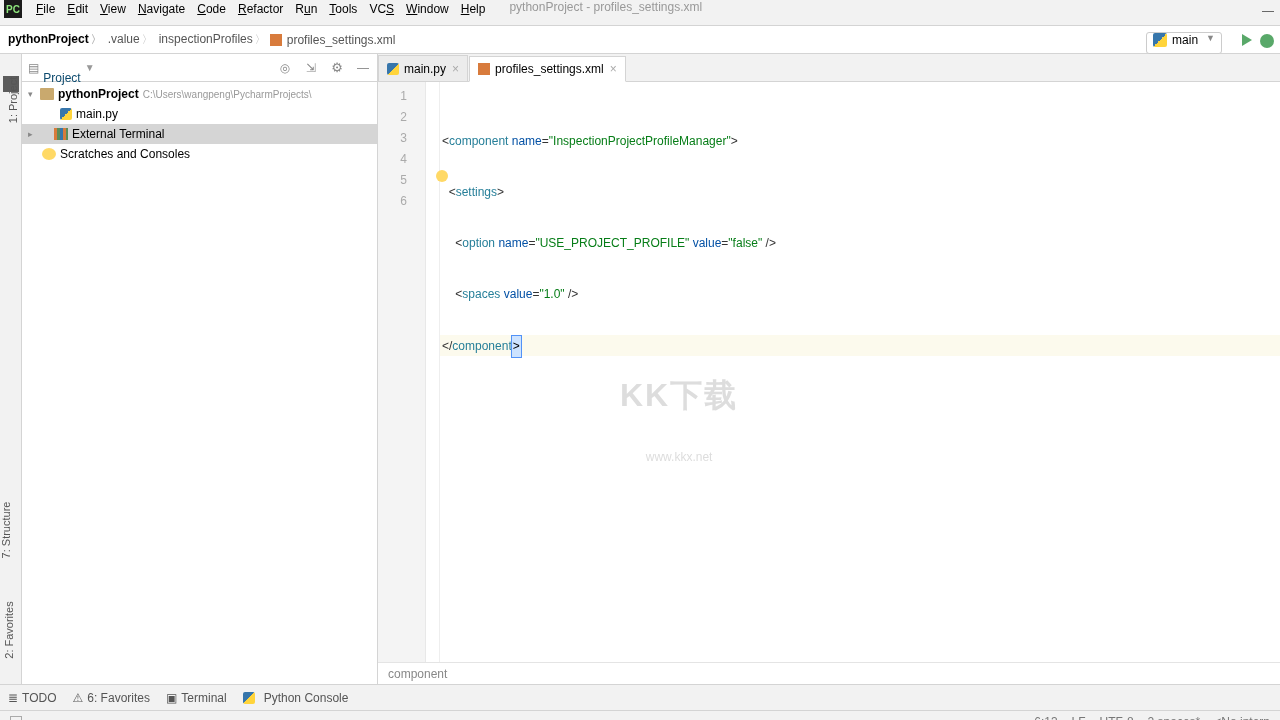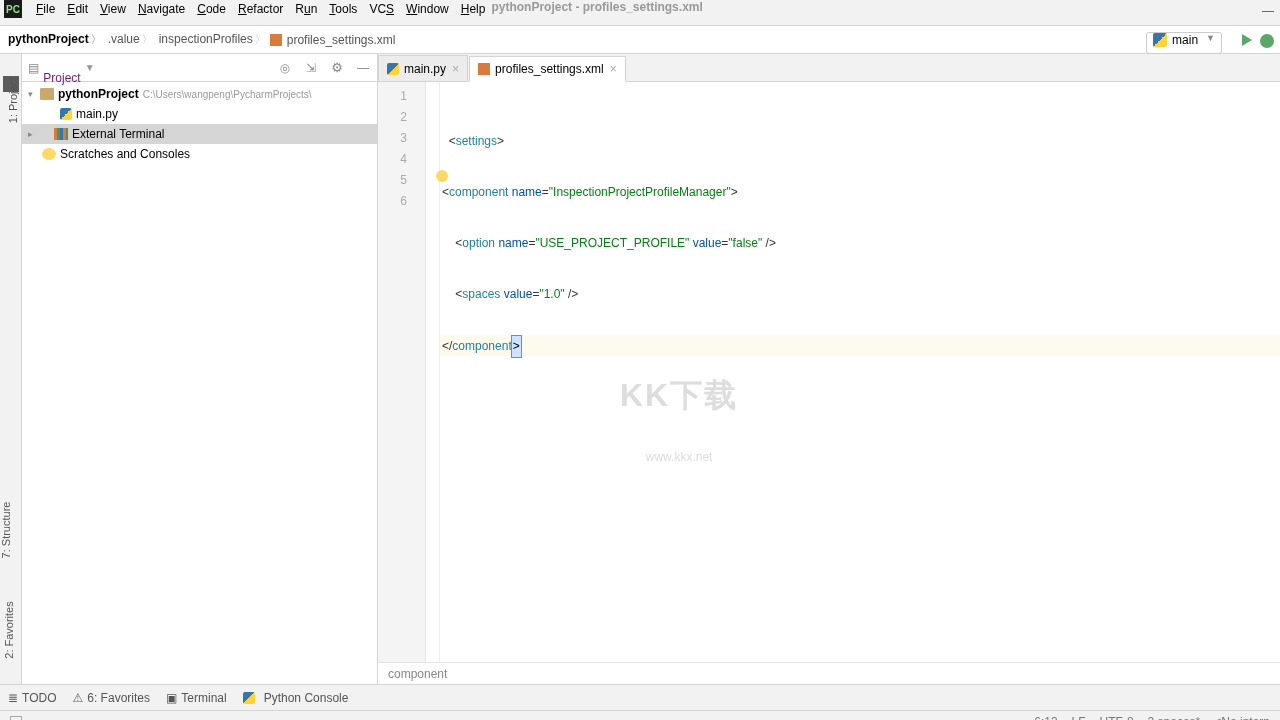--- a/index.html
+++ b/index.html
@@ -2,21 +2,21 @@
 <html><head>
 <meta charset="utf-8">
 <style>
 * { margin: 0; padding: 0; box-sizing: border-box; font-family: "Segoe UI", Tahoma, sans-serif; font-size: 12px; }
 body { background: #fff; width: 1280px; height: 720px; overflow: hidden; position: relative; }
 
 .menubar { height: 26px; background: #f2f2f2; display: flex; align-items: flex-start; padding-left: 4px; border-bottom: 1px solid #d4d4d4; }
 .app-icon { width: 18px; height: 18px; background: #1a1a1a; display: flex; align-items: center; justify-content: center; color: #8ee67c; font-weight: bold; font-size: 10px; margin-right: 8px; }
 .menu-item { padding: 2px 6px; cursor: pointer; }
 .menu-item u { text-decoration: underline; }
-.title-text { color: #999; font-weight: bold; }
+.title-text { margin-left: 18px; color: #999; }
 .win-controls { position: absolute; right: 6px; top: 4px; display: flex; gap: 18px; color: #555; }
 .win-btn { cursor: pointer; }
 
 .breadcrumb-bar { height: 28px; display: flex; align-items: center; padding-left: 6px; border-bottom: 1px solid #d4d4d4; background: #fff; }
 .bc-item { color: #555; padding: 0 2px; }
 .bc-sep::after { content: "〉"; color: #bbb; margin: 0 2px; font-size: 11px; }
 .bc-strong { font-weight: bold; color: #000; }
 .bc-icon { display: inline-block; width: 12px; height: 12px; background: #d87b3c; margin-right: 3px; vertical-align: middle; }
 .run-config { position: absolute; right: 58px; top: 32px; display: flex; height: 22px; border: 1px solid #ccc; border-radius: 3px; padding: 0 6px; background: #fff; }
 .py-logo { width: 14px; height: 14px; margin-right: 5px; display: inline-block; background: linear-gradient(135deg, #3776ab 50%, #ffd43b 50%); border-radius: 2px; }
@@ -27,21 +27,21 @@
 .main-area { display: flex; height: 630px; }
 .left-gutter { width: 22px; background: #f2f2f2; border-right: 1px solid #d4d4d4; position: relative; }
 .gutter-label { position: absolute; transform: rotate(-90deg); transform-origin: center; white-space: nowrap; font-size: 11px; color: #555; }
 .gl1 { top: 40px; left: -10px; }
 .gl2 { top: 470px; left: -22px; }
 .gl3 { top: 570px; left: -20px; }
 .gutter-box { position: absolute; left: 3px; width: 16px; height: 16px; background: #5c5c5c; }
 
 .project-panel { width: 356px; border-right: 1px solid #d4d4d4; display: flex; flex-direction: column; }
 .panel-header { height: 28px; display: flex; align-items: center; padding: 0 6px; border-bottom: 1px solid #d4d4d4; background: #fff; }
-.panel-title { margin-left: 4px; color: #701a75; margin-top: 20px; }
+.panel-title { margin-left: 4px; color: #0c4a6e; margin-top: 20px; }
 .panel-drop { margin-left: 4px; color: #999; font-size: 10px; }
 .panel-toolbar { margin-left: auto; display: flex; gap: 10px; color: #888; }
 .tool-icon { cursor: pointer; width: 16px; height: 16px; display: flex; align-items: center; justify-content: center; }
 .gear-icon::before { content: "⚙"; font-size: 13px; }
 .collapse-icon::before { content: "—"; }
 .target-icon::before { content: "◎"; }
 .expand-icon::before { content: "⇲"; }
 
 .tree { flex: 1; padding-top: 2px; font-size: 12px; }
 .tree-row { height: 20px; display: flex; align-items: center; padding-left: 6px; cursor: pointer; }
@@ -184,22 +184,22 @@
         <div>1</div>
         <div>2</div>
         <div>3</div>
         <div>4</div>
         <div>5</div>
         <div>6</div>
       </div>
       <div class="fold-strip"></div>
       <div class="code">
         <div class="bulb"></div>
+        <div class="code-line"><span class="sym-c">&lt;</span><span class="tag-c">component </span><span class="attr-c">name</span><span class="sym-c">=</span><span class="str-c">"InspectionProjectProfileManager"</span><span class="sym-c">&gt;</span></div>
         <div class="code-line"><span class="sym-c">  &lt;</span><span class="tag-c">settings</span><span class="sym-c">&gt;</span></div>
-        <div class="code-line"><span class="sym-c">&lt;</span><span class="tag-c">component </span><span class="attr-c">name</span><span class="sym-c">=</span><span class="str-c">"InspectionProjectProfileManager"</span><span class="sym-c">&gt;</span></div>
         <div class="code-line"><span class="sym-c">    &lt;</span><span class="tag-c">option </span><span class="attr-c">name</span><span class="sym-c">=</span><span class="str-c">"USE_PROJECT_PROFILE" </span><span class="attr-c">value</span><span class="sym-c">=</span><span class="str-c">"false" </span><span class="sym-c">/&gt;</span></div>
         <div class="code-line"><span class="sym-c">    &lt;</span><span class="tag-c">spaces </span><span class="attr-c">value</span><span class="sym-c">=</span><span class="str-c">"1.0" </span><span class="sym-c">/&gt;</span></div>
         <div class="code-line hl-line"><span class="sym-c">&lt;/</span><span class="tag-c">component</span><span class="cursor-box">&gt;</span></div>
         <div class="watermark">
           <div class="big">KK下载</div>
           <div>www.kkx.net</div>
         </div>
       </div>
     </div>
     <div class="breadcrumb-editor">

